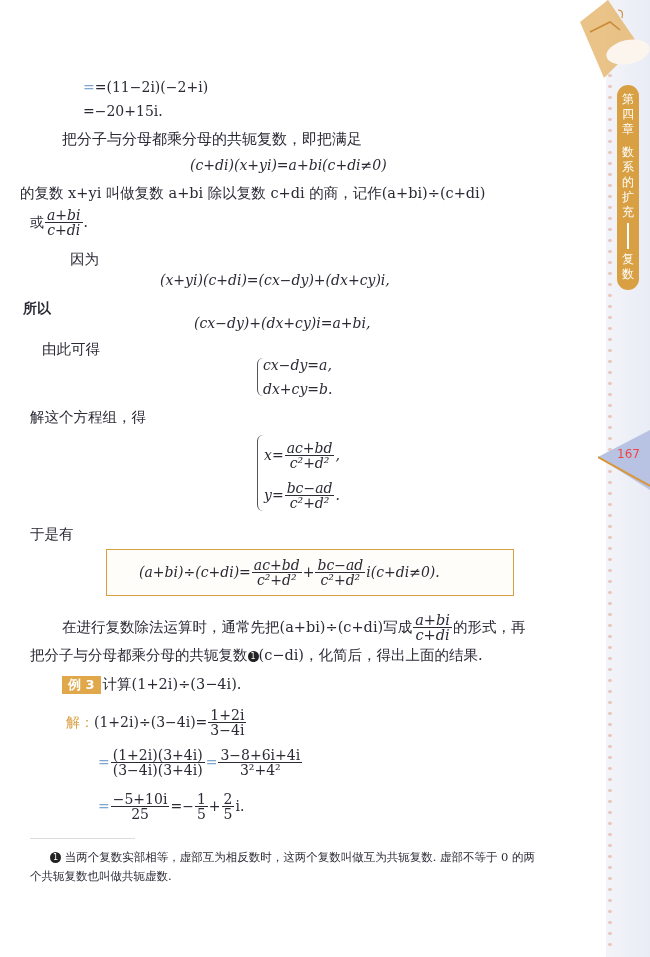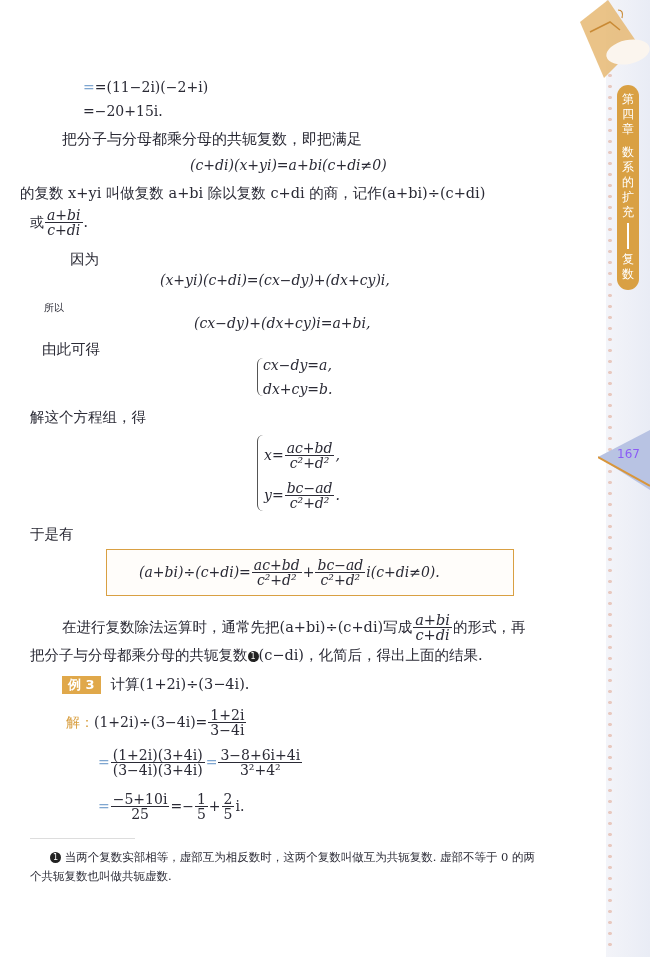--- a/index.html
+++ b/index.html
@@ -24,38 +24,38 @@
     background:#d9a043; border-radius:11px;
     color:#fff; font-family:"DejaVu Sans", sans-serif; font-size:12px;
     display:flex; flex-direction:column; align-items:center; padding-top:7px; box-sizing:border-box;
     line-height:15px;
   }
   .chapter-tab .gap { height:8px; }
   .chapter-tab .dash { width:2px; height:26px; background:#fff; margin:3px 0; }
   .page-tri { position:absolute; left:598px; top:430px; width:52px; height:60px; }
   .page-num {
     position:absolute; left:617px; top:447px;
-    font-family:"DejaVu Sans", sans-serif; font-size:12px; color:#8b5cf6;
+    font-family:"DejaVu Sans", sans-serif; font-size:12px; color:#ef4444;
   }
 
   .line { position:absolute; font-size:14px; white-space:nowrap; line-height:18px; }
   .it { font-style:italic; }
   .blue { color:#7fa6d0; }
   .frac { display:inline-flex; flex-direction:column; align-items:center; vertical-align:middle; line-height:14px; margin:0 1px; }
   .frac .num { border-bottom:1px solid #2a2a35; padding:0 2px; }
   .frac .den { padding:0 2px; }
   .brace { position:absolute; border-left:1.2px solid #555; border-radius:6px 0 0 6px; width:6px; }
 
   .formula-box {
     position:absolute; left:106px; top:549px; width:406px; height:45px;
     border:1.5px solid #d9a043; background:#fffdfa;
   }
   .ex-badge {
     display:inline-block; background:#e0a84a; color:#fff; font-family:"DejaVu Sans", sans-serif;
-    font-weight:bold; font-size:13px; padding:0 6px; line-height:18px; margin-right:10px;
+    font-weight:bold; font-size:13px; padding:0 6px; line-height:18px; margin-right:2px;
   }
   .sol-label { color:#d9a043; }
   .footnote-rule { position:absolute; left:30px; top:838px; width:105px; height:1px; background:#ddd; }
   .footnote { position:absolute; left:30px; font-size:11.5px; line-height:18px; white-space:nowrap; }
   .circ {
     display:inline-block; width:11px; height:11px; border-radius:50%; background:#222; color:#fff;
     font-size:8px; text-align:center; line-height:11px; font-family:"DejaVu Sans", sans-serif; vertical-align:1px;
   }
 </style>
 </head>
@@ -99,21 +99,21 @@
 <div class="line" style="left:20px;top:184px;font-size:14.5px;">的复数 x+yi 叫做复数 a+bi 除以复数 c+di 的商，记作(a+bi)÷(c+di)</div>
 <div class="line" style="left:30px;top:208px;">
   <span>或</span><span class="frac it">
       <span class="num">a+bi</span>
       <span class="den">c+di</span>
     </span><span>.</span>
 </div>
 
 <div class="line" style="left:70px;top:250px;font-size:14.5px;">因为</div>
 <div class="line it" style="left:160px;top:271px;">(x+yi)(c+di)=(cx−dy)+(dx+cy)i,</div>
-<div class="line" style="left:44px;top:299px;font-size:10px;">所以</div>
+<div class="line" style="left:23px;top:299px;font-size:14px;font-weight:bold;">所以</div>
 <div class="line it" style="left:194px;top:314px;">(cx−dy)+(dx+cy)i=a+bi,</div>
 <div class="line" style="left:30px;top:340px;font-size:14.5px;margin-left:12px;">由此可得</div>
 
 <div class="brace" style="left:257px;top:358px;height:38px;"></div>
 <div class="line it" style="left:263px;top:356px;">cx−dy=a,</div>
 <div class="line it" style="left:263px;top:380px;">dx+cy=b.</div>
 
 <div class="line" style="left:30px;top:408px;font-size:14.5px;">解这个方程组，得</div>
 <div class="brace" style="left:257px;top:435px;height:76px;"></div>
 <div class="line it" style="left:264px;top:441px;">

